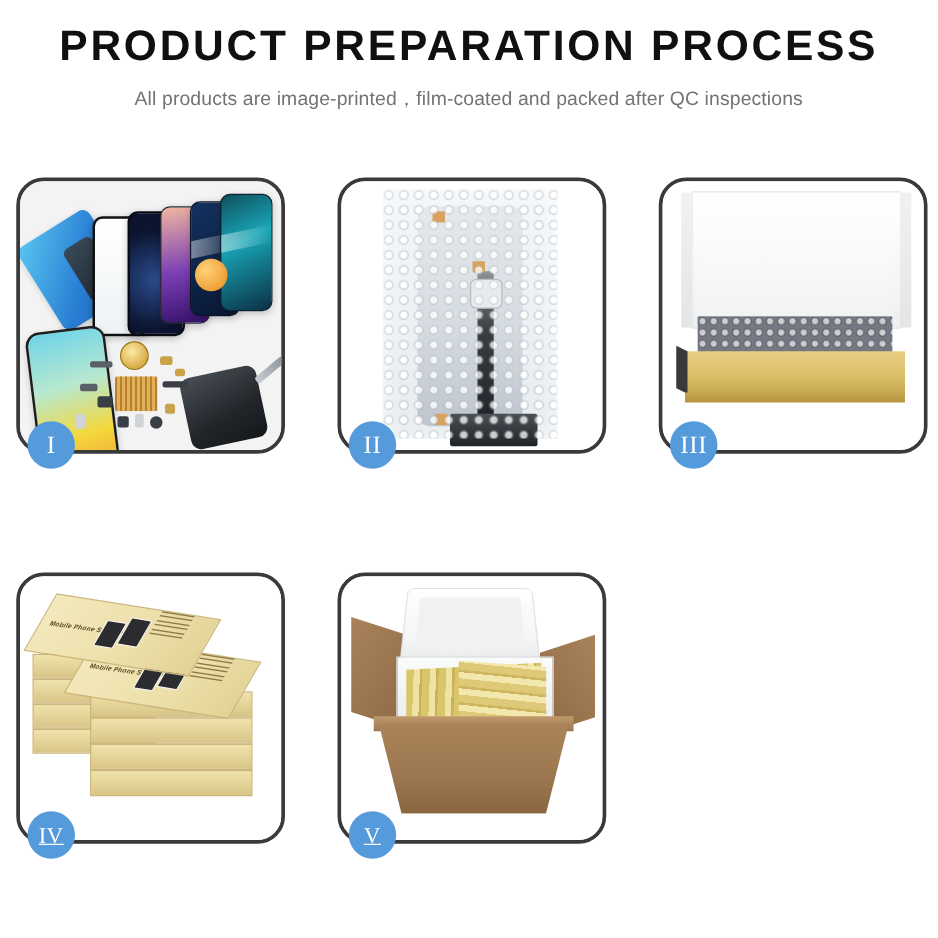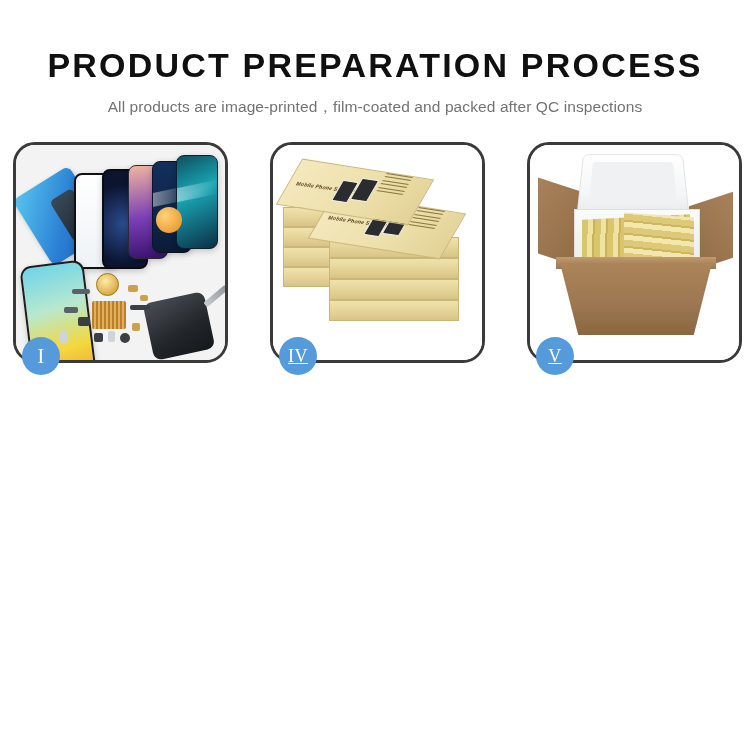--- a/index.html
+++ b/index.html
@@ -11,21 +11,21 @@
     width: 750px;
     height: 750px;
     font-family: "Liberation Sans", sans-serif;
     overflow: hidden;
     position: relative;
   }
 
   
   .header {
     text-align: center;
-    padding-top: 48px;
+    padding-top: 20px;
   }
   .title {
     font-family: "Liberation Sans", sans-serif;
     font-size: 34px;
     font-weight: 700;
     letter-spacing: 2.2px;
     color: #101010;
     line-height: 1;
     margin: 0;
     white-space: nowrap;
@@ -367,21 +367,51 @@
         <div class="bit g" style="left:116px;top:178px;width:8px;height:8px;"></div>
         <div class="bit l" style="left:48px;top:162px;width:14px;height:6px;"></div>
         <div class="bit w" style="left:44px;top:186px;width:8px;height:12px;"></div>
         <div class="bit" style="left:114px;top:160px;width:20px;height:5px;"></div>
         <div class="tweezer"></div>
       </div>
     </div>
     <div class="badge">I</div>
   </div>
 
-
+  <div class="panel">
+    <div class="panel-inner">
+      <div class="scene2">
+        <div class="bubblebag">
+          <div class="innerpart">
+            <div class="flex-strip"></div>
+            <div class="flex-blob"></div>
+            <div class="tan-tab" style="left:12px;top:4px;"></div>
+            <div class="tan-tab" style="left:44px;top:44px;"></div>
+            <div class="tan-tab" style="left:14px;top:166px;"></div>
+            <div class="tan-tab" style="left:62px;top:166px;"></div>
+            <div class="conn-bar"></div>
+          </div>
+          <div class="bubble-overlay"></div>
+        </div>
+      </div>
+    </div>
+    <div class="badge">II</div>
+  </div>
+
+  <div class="panel">
+    <div class="panel-inner">
+      <div class="scene3">
+        <div class="lid3"></div>
+        <div class="inner-white"></div>
+        <div class="bubble-fill"></div>
+        <div class="tray3"></div>
+      </div>
+    </div>
+    <div class="badge">III</div>
+  </div>
 
   <div class="panel">
     <div class="panel-inner">
       <div class="scene4">
 
         <div class="stackbox" style="left:10px;top:62px;width:96px;height:18px;"></div>
         <div class="stackbox" style="left:10px;top:82px;width:96px;height:18px;"></div>
         <div class="stackbox" style="left:10px;top:102px;width:96px;height:18px;"></div>
         <div class="stackbox" style="left:10px;top:122px;width:96px;height:18px;"></div>
 

